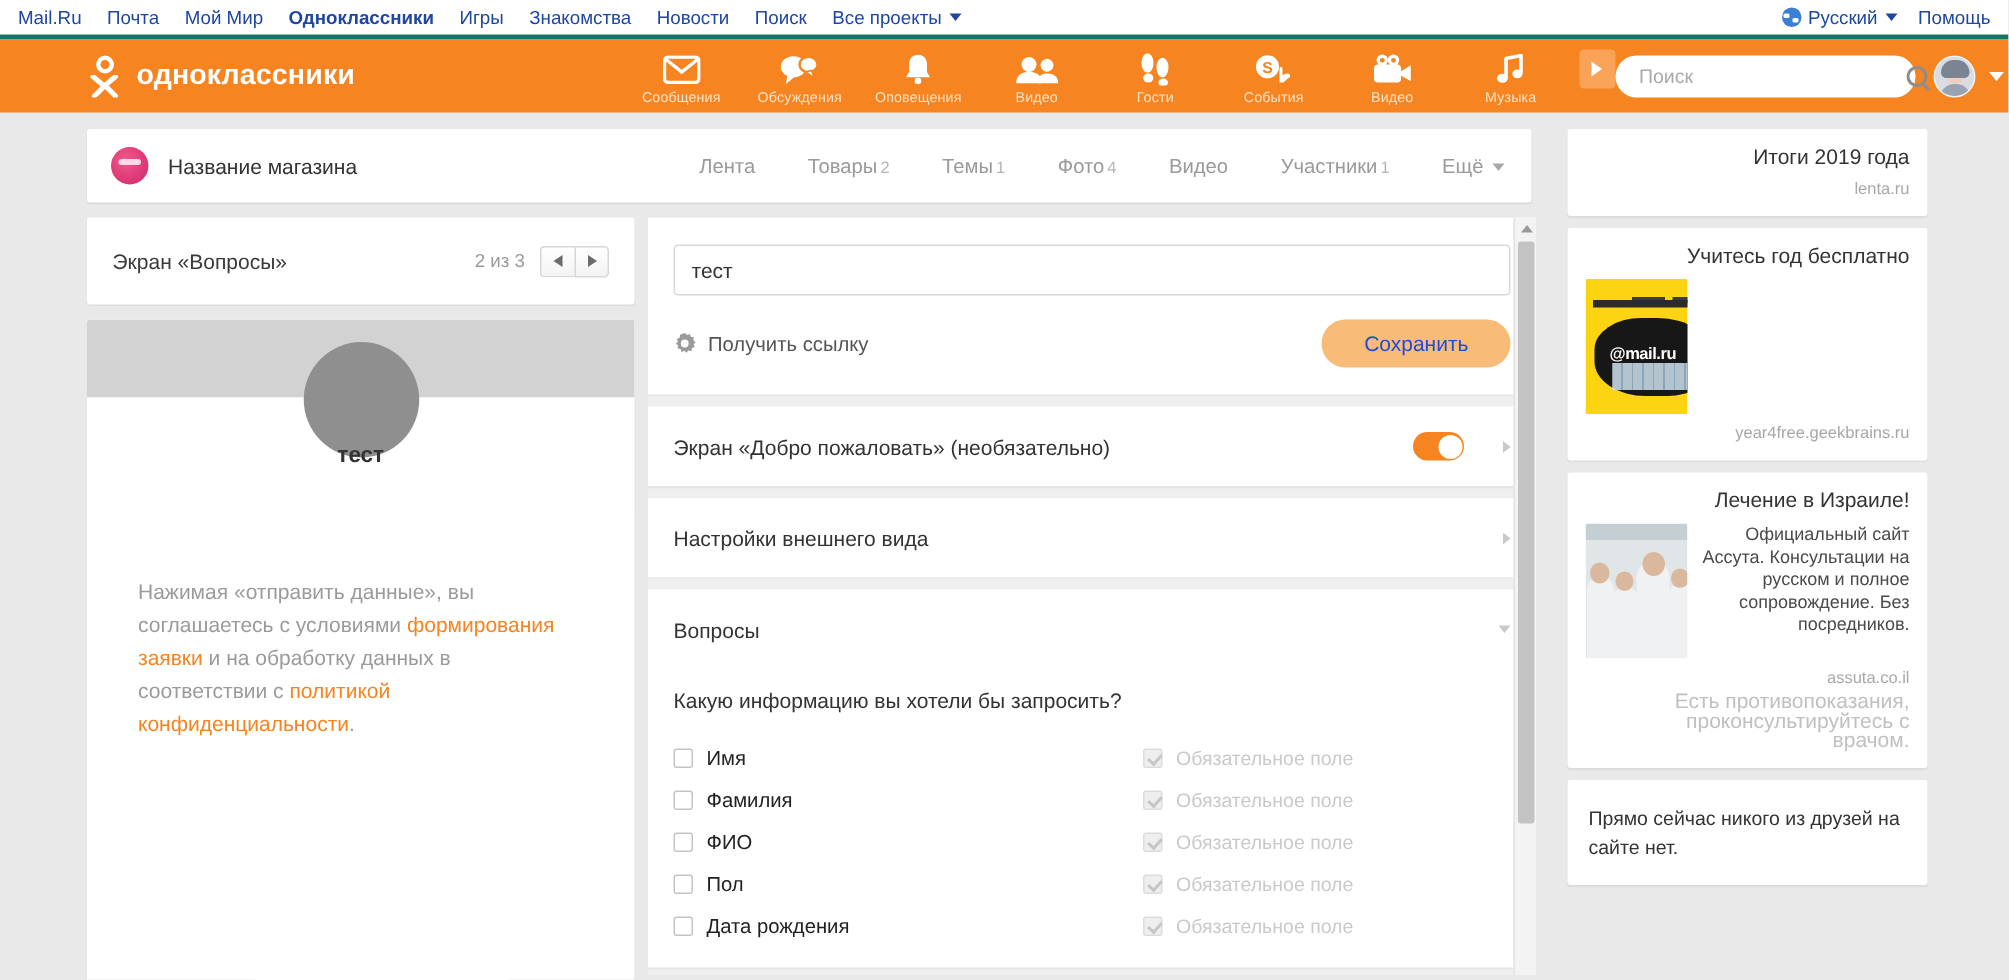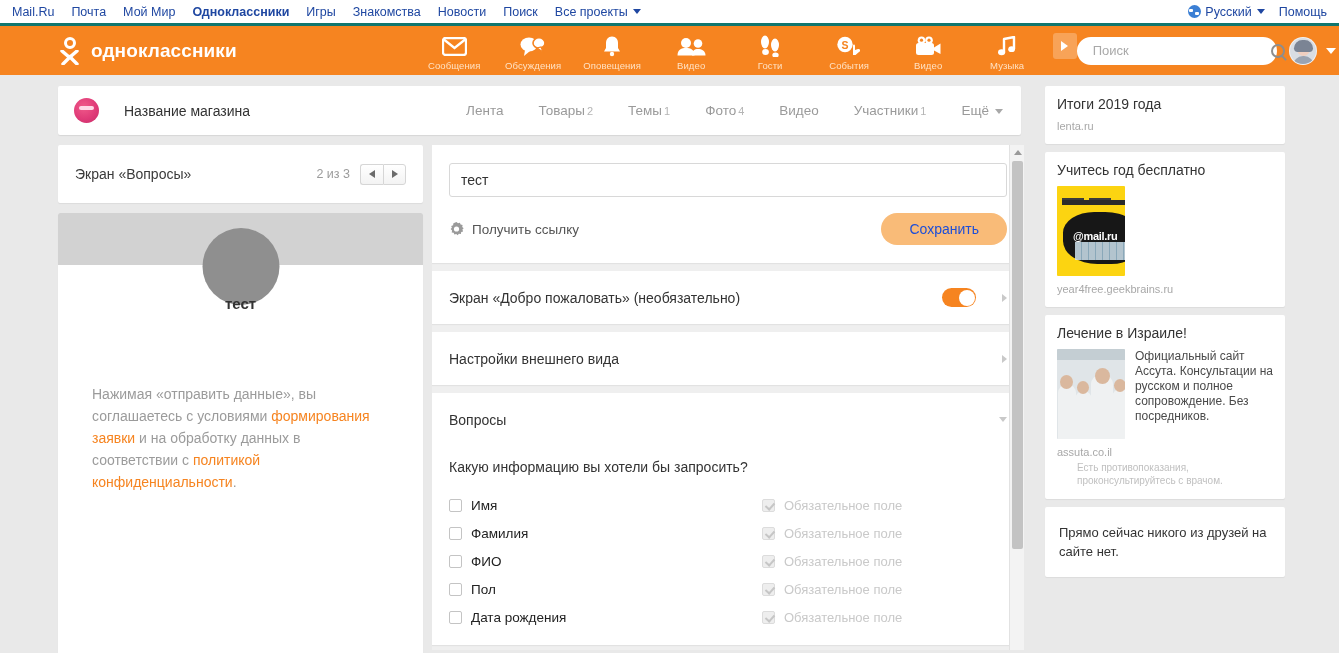--- a/index.html
+++ b/index.html
@@ -228,21 +228,21 @@
     width:25px;height:25px;border-radius:50%;
     background: radial-gradient(circle at 40% 35%, #f05a8a 0%, #e03b78 55%, #c62d68 100%);
     margin-right:13px;
     position:relative; flex:none;
     overflow:hidden;
   }
   .group-logo::after {
     content:"";position:absolute;left:5px;top:8px;
     width:15px;height:4px;background:#ffd9e7;border-radius:2px;
   }
-  .group-name { font-size:14px; color:#333;margin-left:12px; }
+  .group-name { font-size:14px; color:#333; }
   .group-tabs {
     margin-left: auto;
     display:flex; align-items:center; gap: 35px;
     padding-right: 2px;
   }
   .group-tab {
     color:#9a9a9a; font-size:13.5px; cursor:pointer;
     white-space:nowrap;
   }
   .group-tab .cnt { font-size:11px; margin-left:2px; color:#b5b5b5;}
@@ -490,20 +490,21 @@
     position:absolute;
     left:1045px; top:11px;
     width: 240px;
   }
   .ad-card {
     background:#fff;
     border-radius:2px;
     box-shadow:0 1px 1px rgba(0,0,0,.06);
     padding: 10px 12px 12px 12px;
     margin-bottom:8px;
+    text-align:right;
   }
   .ad-title {
     font-size:14px;color:#333;
     margin-bottom:8px;
   }
   .ad-body { display:flex; gap:10px; }
   .ad-thumb {
     width:68px;height:90px;
     flex:none;
     border-radius:1px;
@@ -513,21 +514,21 @@
   .ad-text {
     font-size:12px;
     line-height:15px;
     color:#4a4a4a;
   }
   .ad-domain {
     font-size:11px;color:#a8a8a8;
     margin-top:7px;
   }
   .ad-disclaimer {
-    font-size:10px;color:#c0c0c0;
+    font-size:14px;color:#c0c0c0;
     line-height:13px;
     margin-top:3px;
     margin-left:20px;
   }
 
   .friends-card {
     background:#fff;
     border-radius:2px;
     box-shadow:0 1px 1px rgba(0,0,0,.06);
     padding: 16px 14px;

